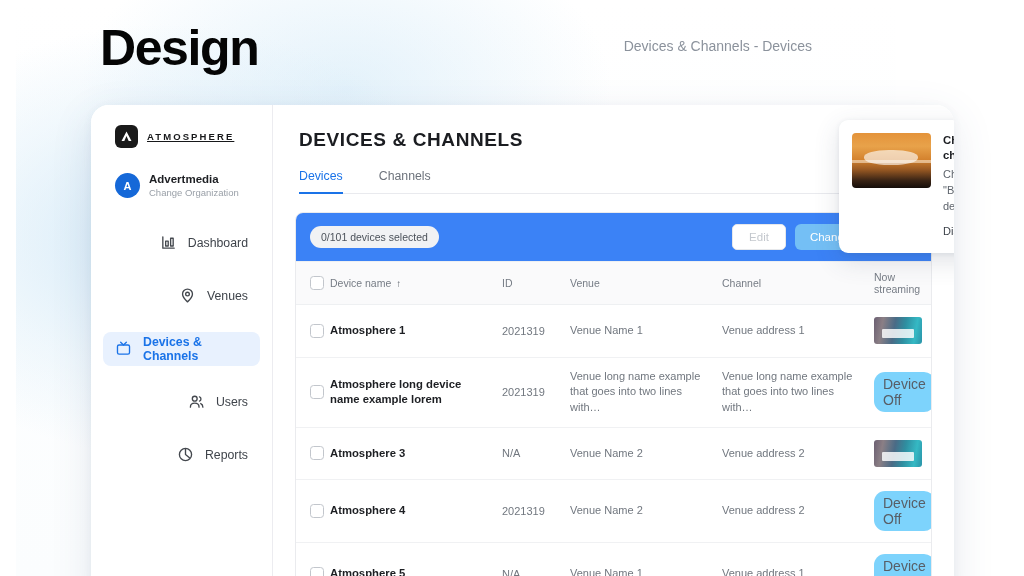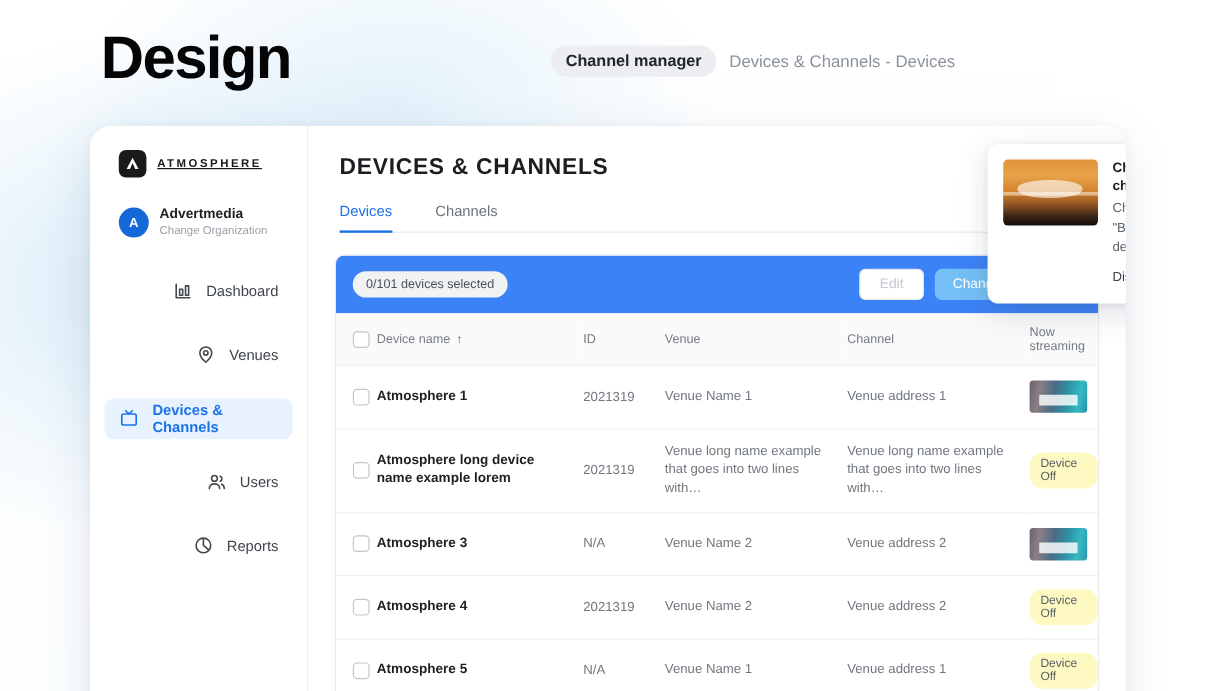--- a/index.html
+++ b/index.html
@@ -9,20 +9,21 @@
     font-family: "Liberation Sans", sans-serif;
     background: #ffffff;
   }
   #stage {
     position: relative;
     width: 880px; height: 576px;
     background:
       radial-gradient(ellipse 420px 300px at 150px 240px, rgba(197,226,245,0.75) 0%, rgba(214,235,248,0.35) 45%, rgba(255,255,255,0) 72%),
       radial-gradient(ellipse 380px 240px at 330px 90px, rgba(205,231,247,0.55) 0%, rgba(255,255,255,0) 70%),
       linear-gradient(180deg, #ffffff 0%, #fbfdfe 100%);
+    margin-left: 16px;
   }
 
   
   .page-title {
     position: absolute; left: 84px; top: 22px;
     font-size: 50px; font-weight: bold; letter-spacing: -1.4px;
     color: #050505; line-height: 1.05;
   }
   .topnav {
     position: absolute; right: 84px; top: 38px;
@@ -162,22 +163,22 @@
   }
   .thumb-chive {
     background: linear-gradient(100deg,#6b5f72 0%,#8b7f85 18%,#4a6b86 42%,#2f8ea0 62%,#35b9c4 84%,#2a93a8 100%);
   }
   .thumb-chive::after {
     content: ""; position: absolute; left: 8px; bottom: 6px; width: 32px; height: 9px;
     background: rgba(255,255,255,0.82); border-radius: 1px;
   }
   .stream-label { font-size: 11px; color: #5f656d; line-height: 1.35; }
   .badge-off {
-    display: inline-block; background: #fef9c3; color: #585e66;
-    font-size: 10px; padding: 4px 9px; border-radius: 11px;
+    display: inline-block; background: #7dd3fc; color: #585e66;
+    font-size: 14px; padding: 4px 9px; border-radius: 11px;
   }
 
   
   .toast {
     position: absolute; left: 566px; top: 15px;
     width: 292px; background: #ffffff; border-radius: 9px;
     box-shadow: 0 8px 26px rgba(60,76,100,0.16), 0 1px 5px rgba(60,76,100,0.09);
     padding: 13px 13px 14px 13px; display: flex; gap: 12px; z-index: 20;
   }
   .toast-thumb {
@@ -202,21 +203,20 @@
   }
 </style>
 </head>
 <body>
 
 <div id="stage">
 
   <div class="page-title">Design</div>
 
   <div class="topnav">
-    <span class="pill-chip">Channel manager</span>
     <span class="crumb-text">Devices &amp; Channels - Devices</span>
   </div>
 
   <div class="app-card">
 
     <div class="sidebar">
 
       <div class="brand">
         <span class="brand-mark">
           <svg width="15" height="15" viewBox="0 0 24 24" fill="#ffffff">

